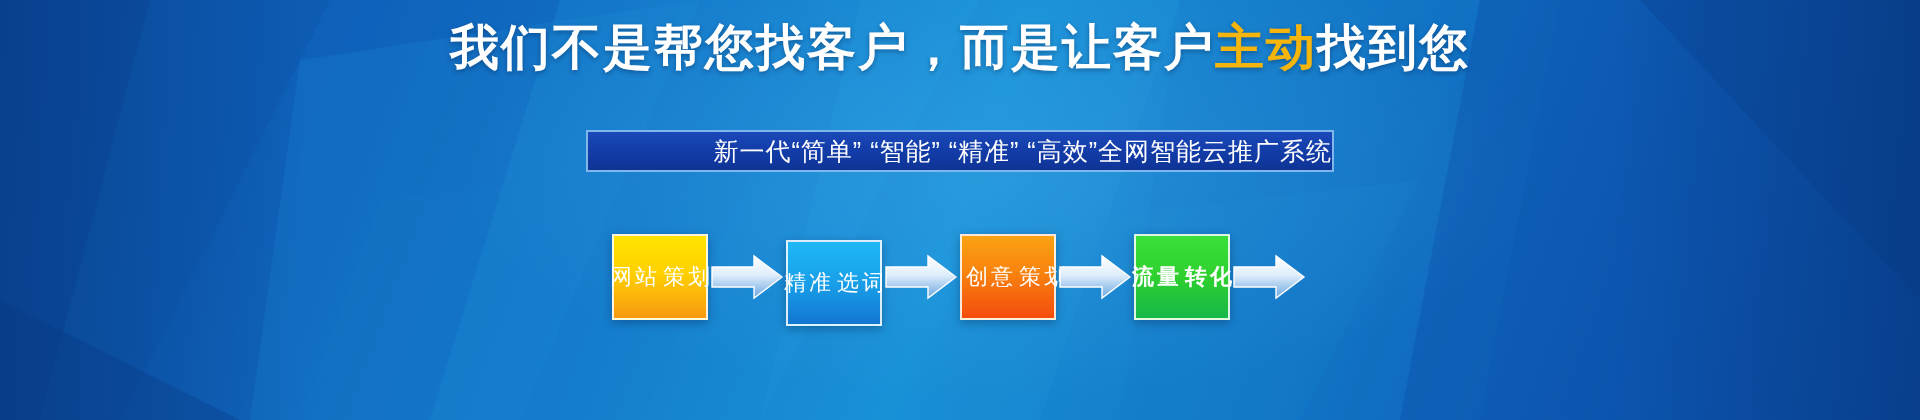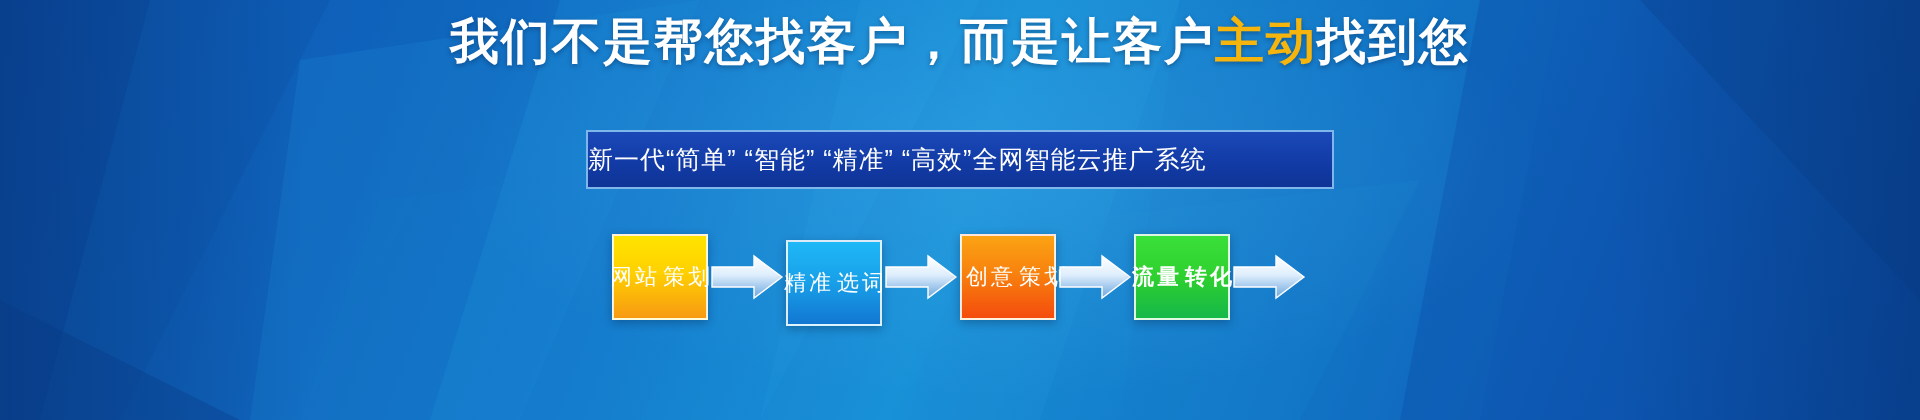--- a/index.html
+++ b/index.html
@@ -30,21 +30,21 @@
   .facets {
     position: absolute;
     inset: 0;
     pointer-events: none;
   }
   .facets svg { display: block; width: 100%; height: 100%; }
 
   
   .headline-wrap {
     position: absolute;
-    top: 12px;
+    top: 18px;
     left: 0;
     width: 100%;
     text-align: center;
     z-index: 5;
   }
   .headline {
     display: inline-block;
     font-size: 49px;
     font-weight: bold;
     letter-spacing: 2px;
@@ -57,27 +57,27 @@
     color: #f6b50d;
   }
 
   
   .subtitle-band {
     position: absolute;
     top: 130px;
     left: 50%;
     transform: translateX(-50%);
     width: 748px;
-    height: 59px;
+    height: 42px;
     box-sizing: border-box;
     background: linear-gradient(180deg, #1a49b8 0%, #123ba6 55%, #0f3496 100%);
     border: 2px solid #7fb6ec;
     display: flex;
     align-items: center;
-    justify-content: flex-start;
+    justify-content: flex-end;
     z-index: 5;
   }
   .subtitle-text {
     font-size: 25px;
     color: #ffffff;
     letter-spacing: 1px;
     white-space: nowrap;
     line-height: 1;
   }
 

